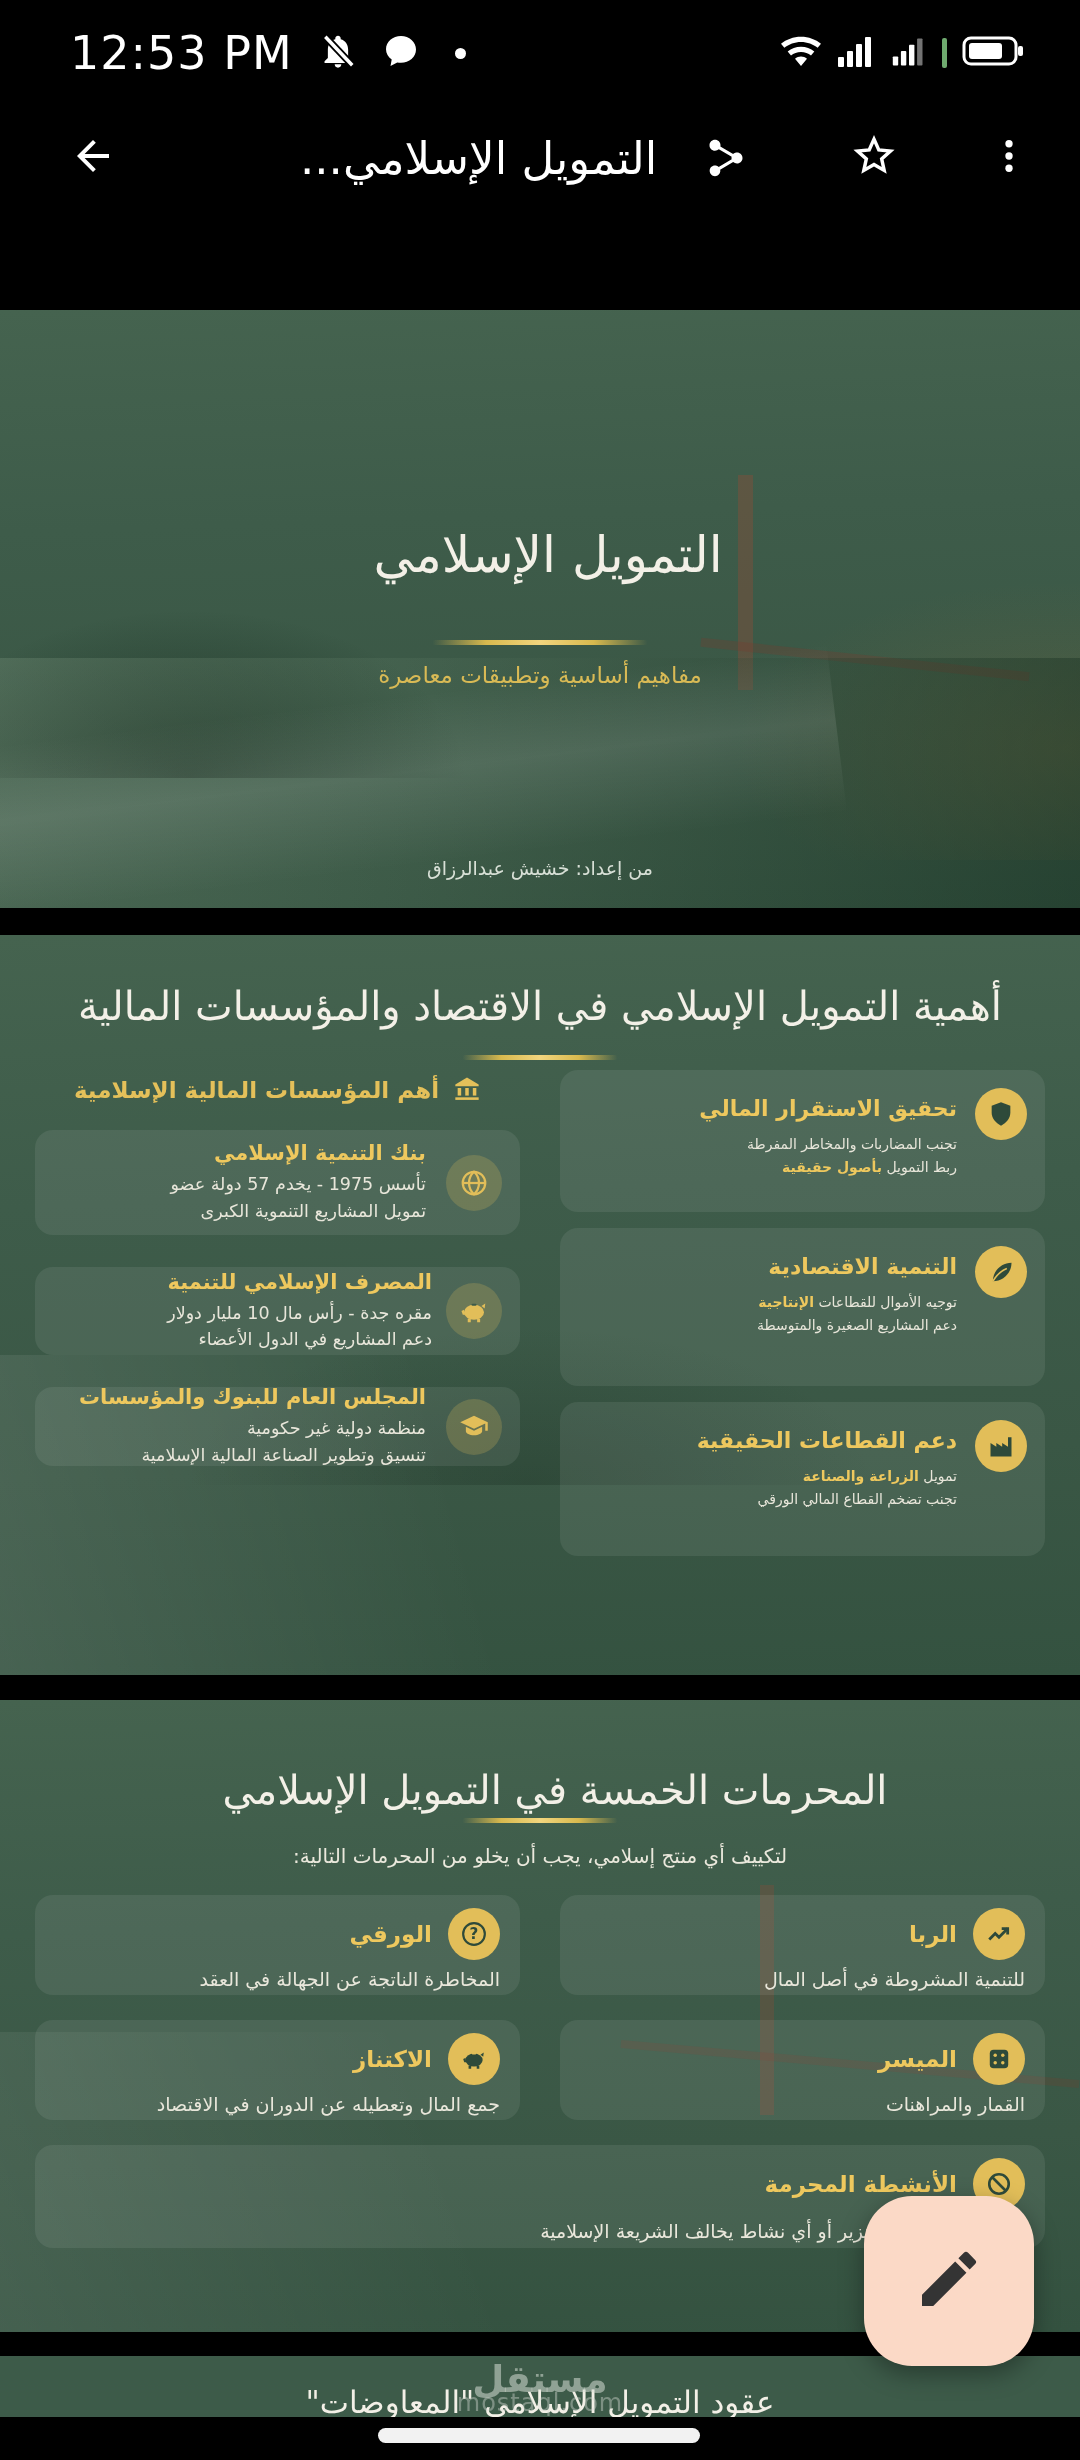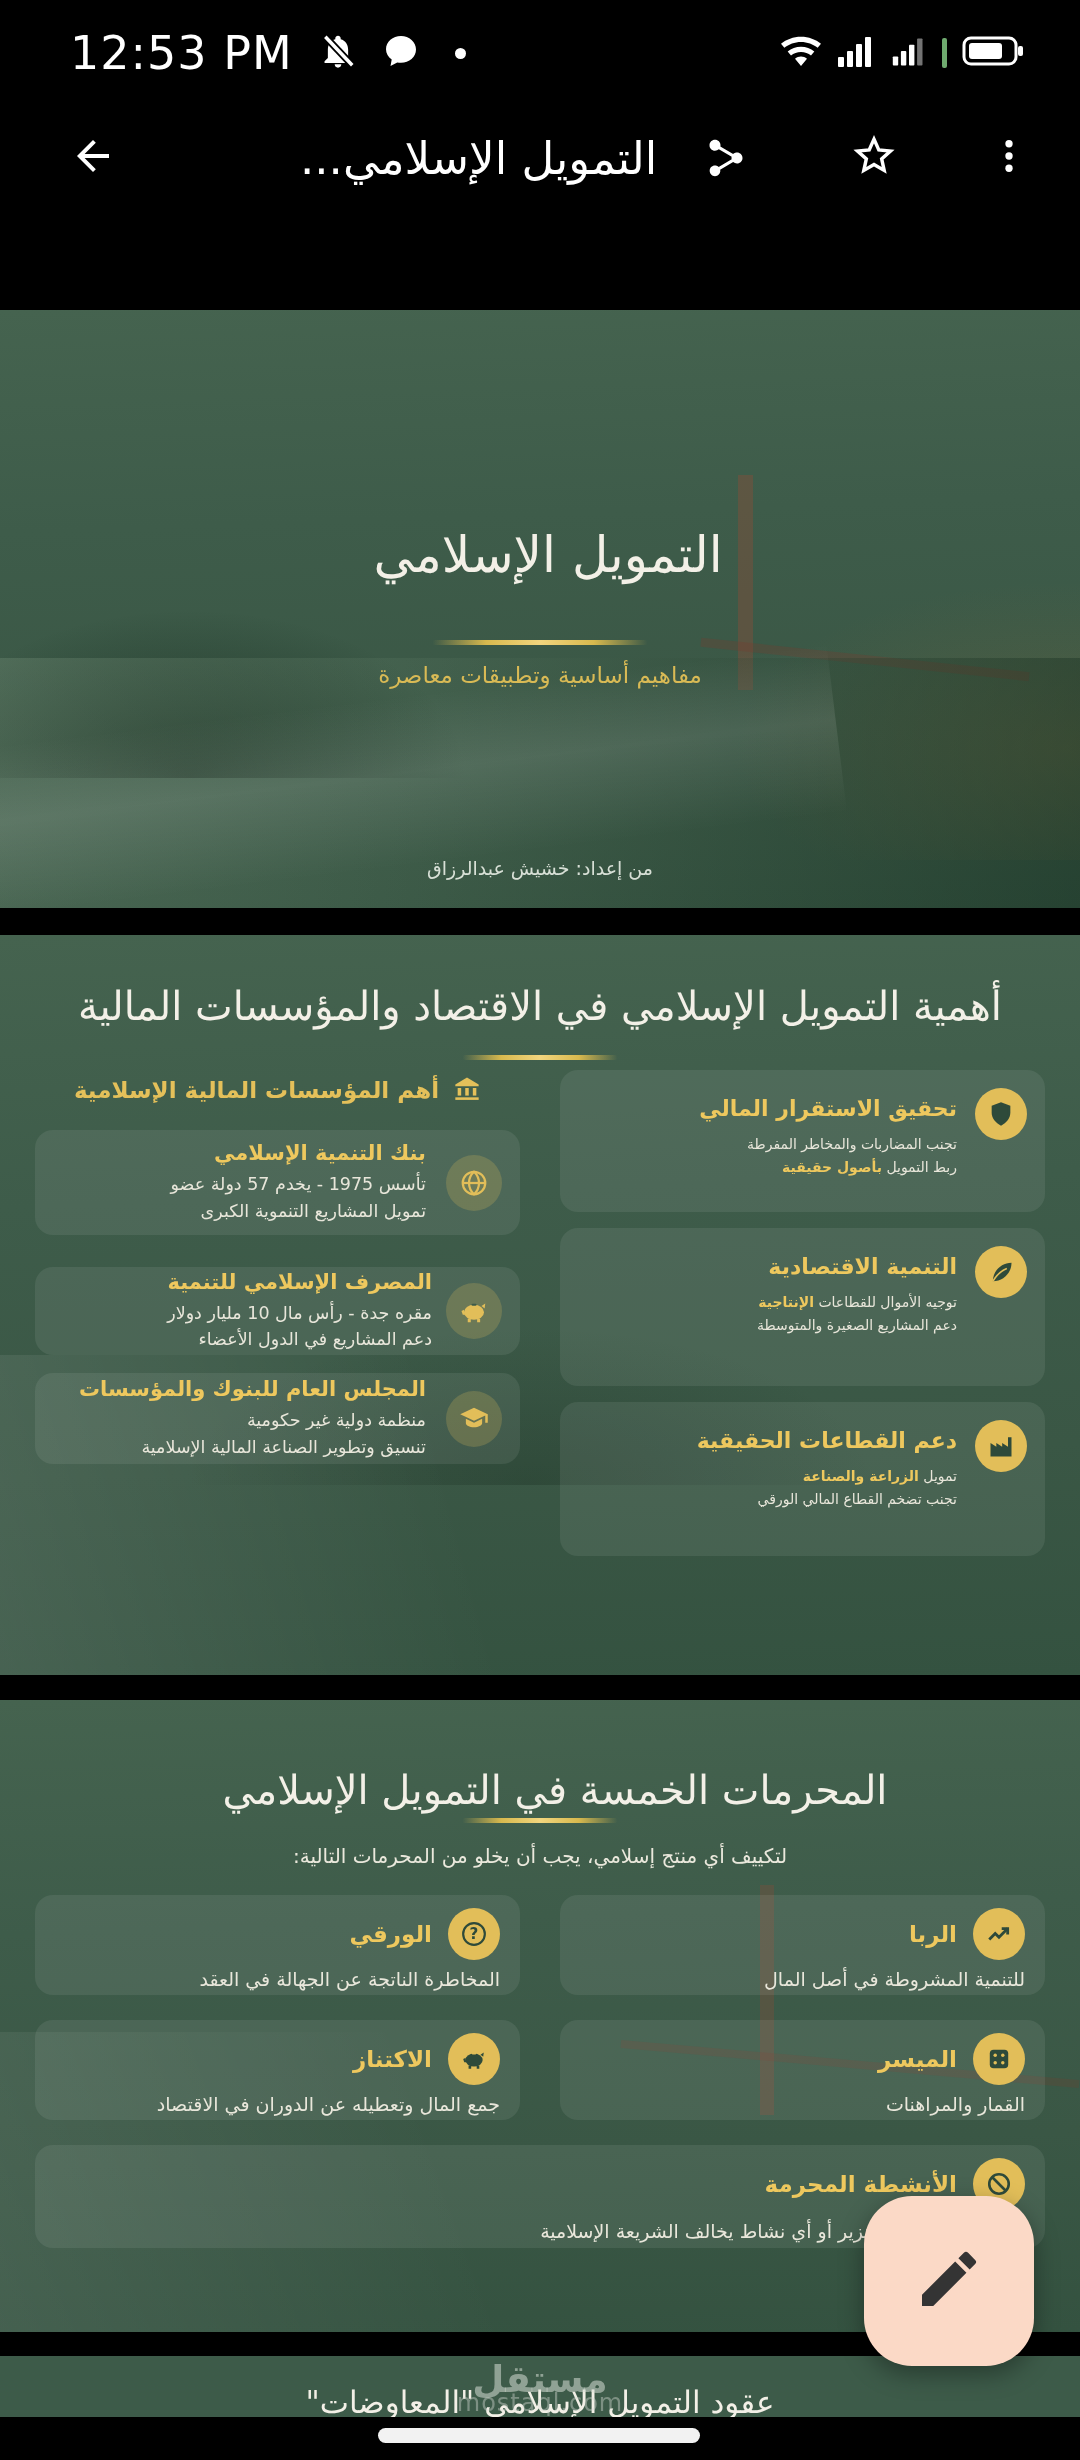--- a/index.html
+++ b/index.html
@@ -286,40 +286,40 @@
                 <path d="M12 3c2.8 2.6 4 5.6 4 9s-1.2 6.4-4 9c-2.8-2.6-4-5.6-4-9s1.2-6.4 4-9z"></path>
             </svg>
           </span>
           <div class="ltxt">
             <div class="card-title">بنك التنمية الإسلامي</div>
             <div class="card-line">تأسس 1975 - يخدم 57 دولة عضو</div>
             <div class="card-line">تمويل المشاريع التنموية الكبرى</div>
           </div>
         </div>
 
-        <div class="card lcard" style="height:88px;margin-bottom:18px;gap:14px;">
+        <div class="card lcard" style="height:88px;margin-bottom:32px;gap:14px;">
           <span class="ict">
             <svg width="30" height="30" viewBox="0 0 24 24" fill="#e2be59">
               <ellipse cx="12" cy="13" rx="8" ry="6"></ellipse>
               <path d="M4 11l-2 1 1 3h2z"></path>
                 <path d="M18 8l3-2-.5 4z"></path>
               <rect x="7" y="18" width="2.4" height="3"></rect>
                 <rect x="14.5" y="18" width="2.4" height="3"></rect>
               <rect x="10" y="6.2" width="4" height="1.6" rx="0.8" fill="#3d5b49"></rect>
             </svg>
           </span>
           <div class="ltxt">
             <div class="card-title">المصرف الإسلامي للتنمية</div>
             <div class="card-line">مقره جدة - رأس مال 10 مليار دولار</div>
             <div class="card-line">دعم المشاريع في الدول الأعضاء</div>
           </div>
         </div>
 
 
-        <div class="card lcard" style="height:91px;">
+        <div class="card lcard" style="height:79px;">
           <span class="ict">
             <svg width="30" height="30" viewBox="0 0 24 24" fill="#e2be59">
               <path d="M12 3L1 8.2l11 5.2 9-4.3V15h2V8.2z"></path>
               <path d="M5.5 11.8v3.6c0 1.8 2.9 3.2 6.5 3.2s6.5-1.4 6.5-3.2v-3.6L12 14.9z"></path>
             </svg>
           </span>
           <div class="ltxt">
             <div class="card-title">المجلس العام للبنوك والمؤسسات</div>
             <div class="card-line">منظمة دولية غير حكومية</div>
             <div class="card-line">تنسيق وتطوير الصناعة المالية الإسلامية</div>

